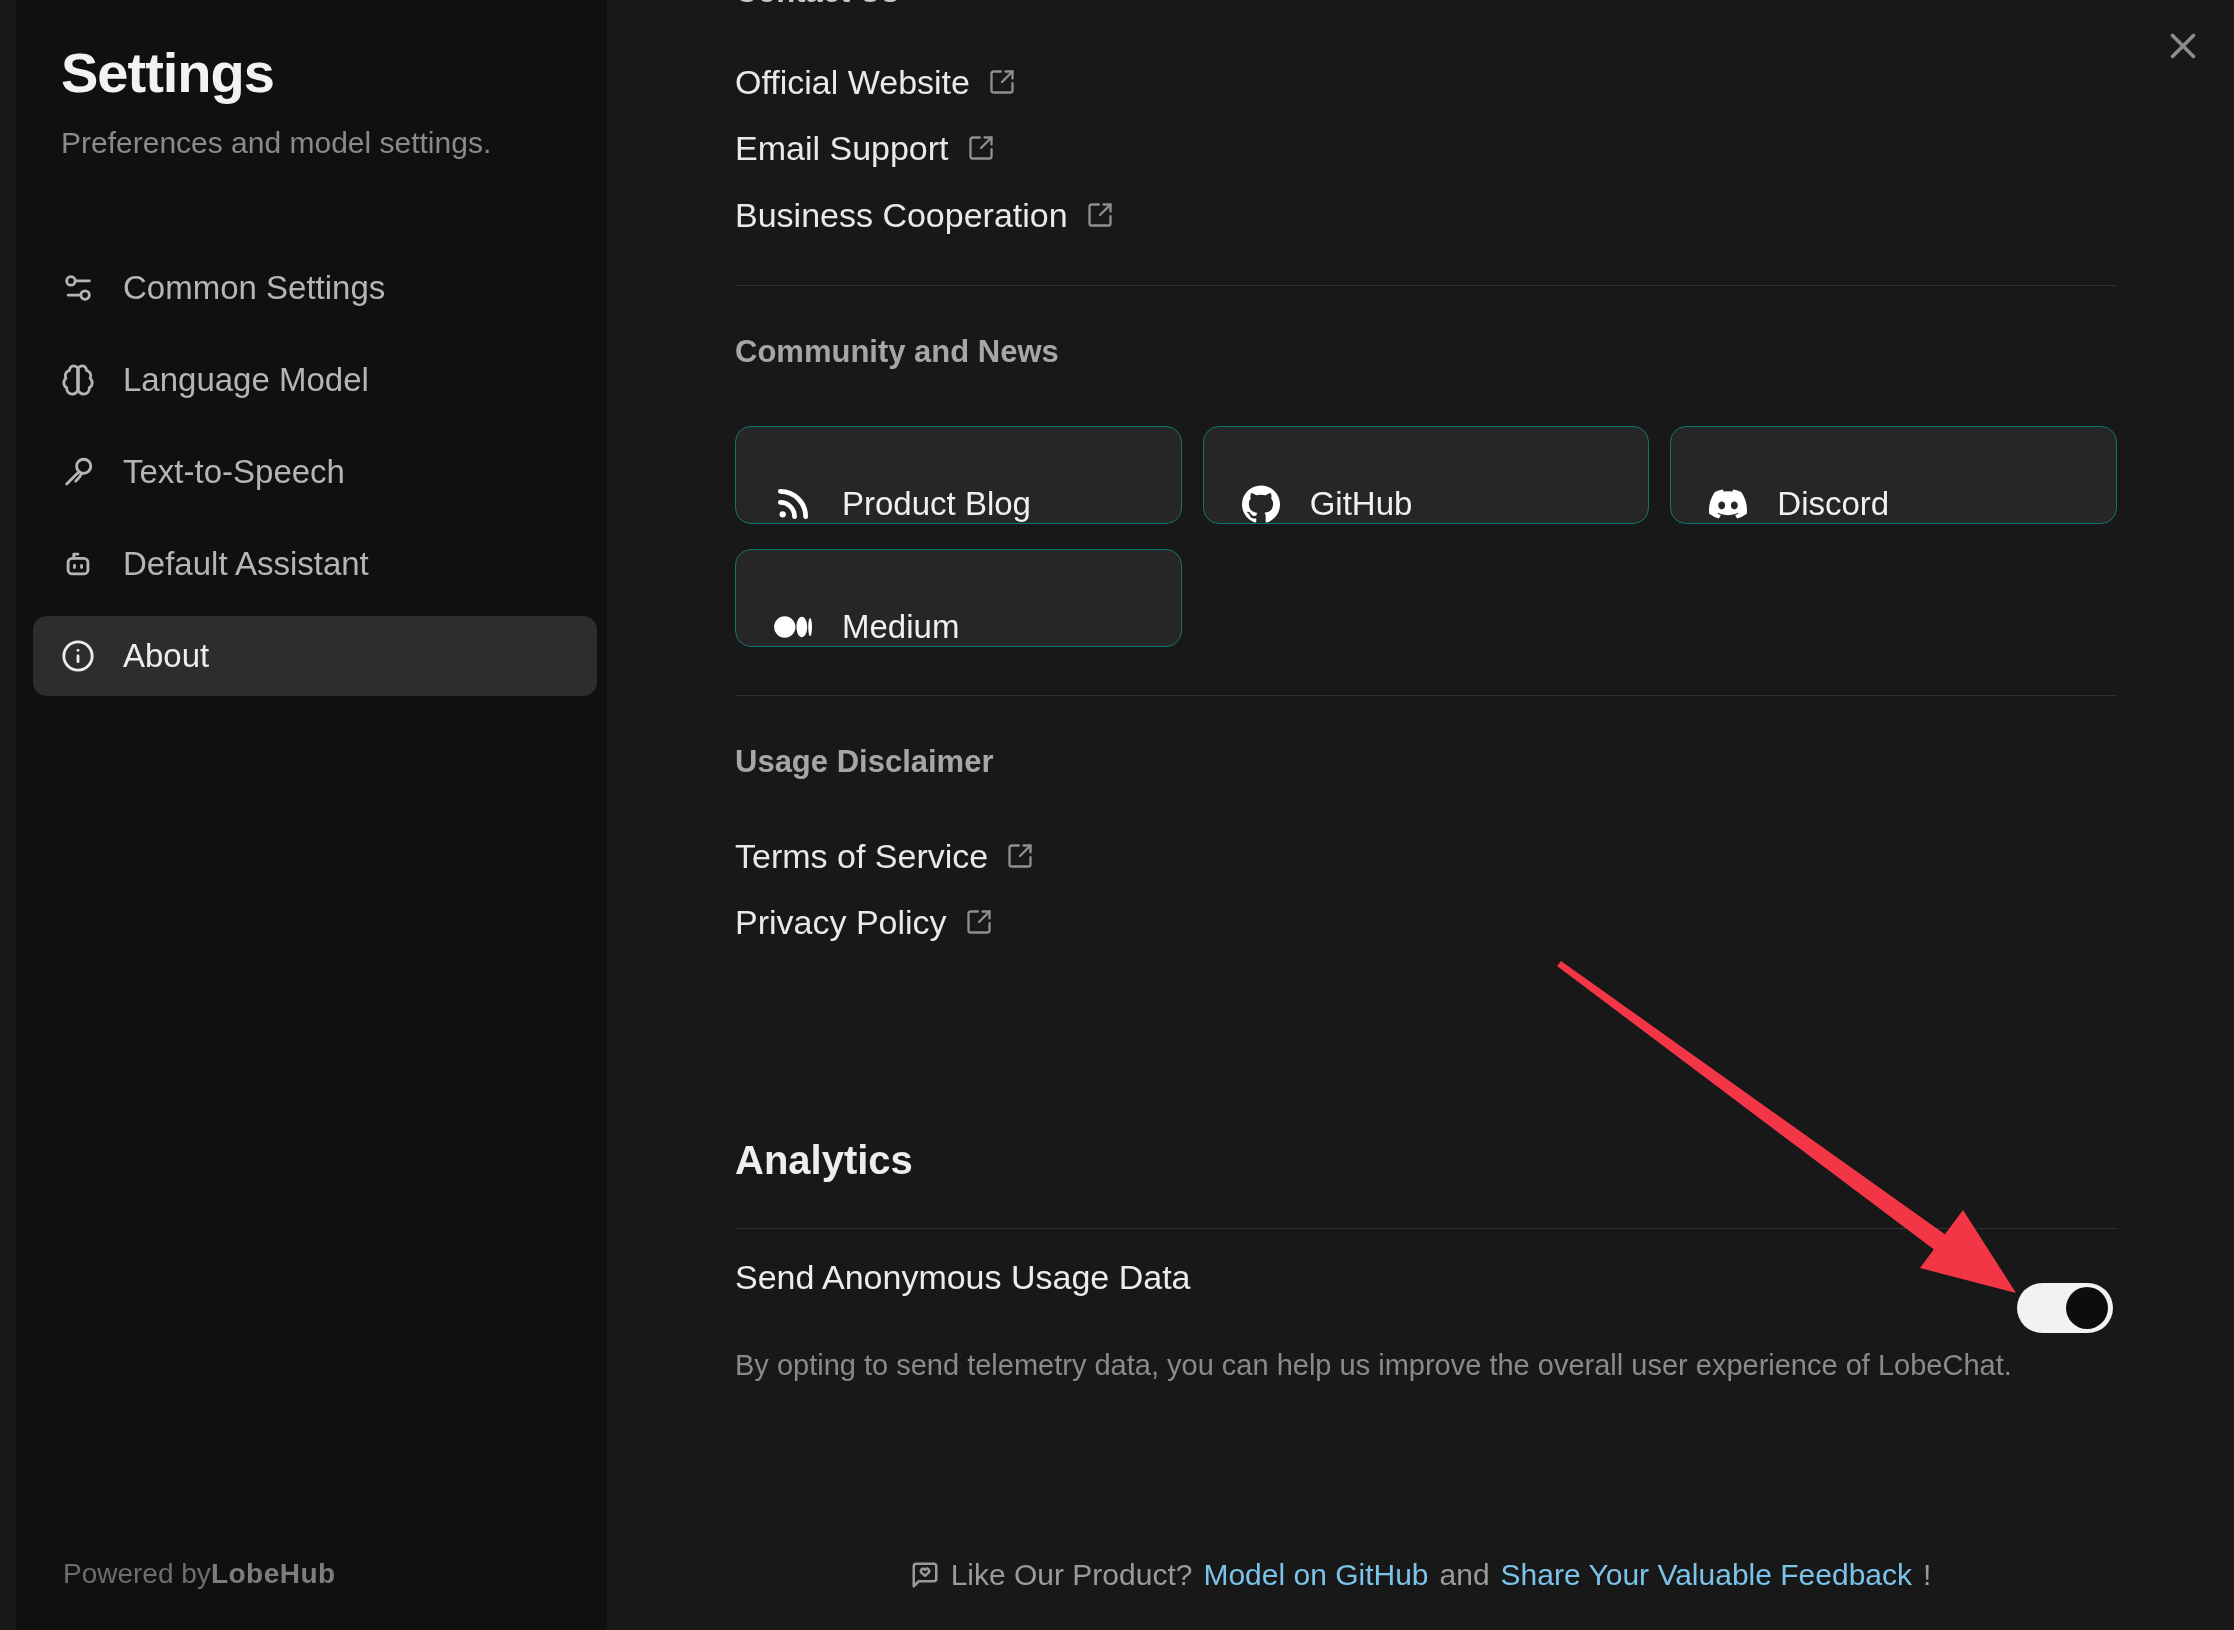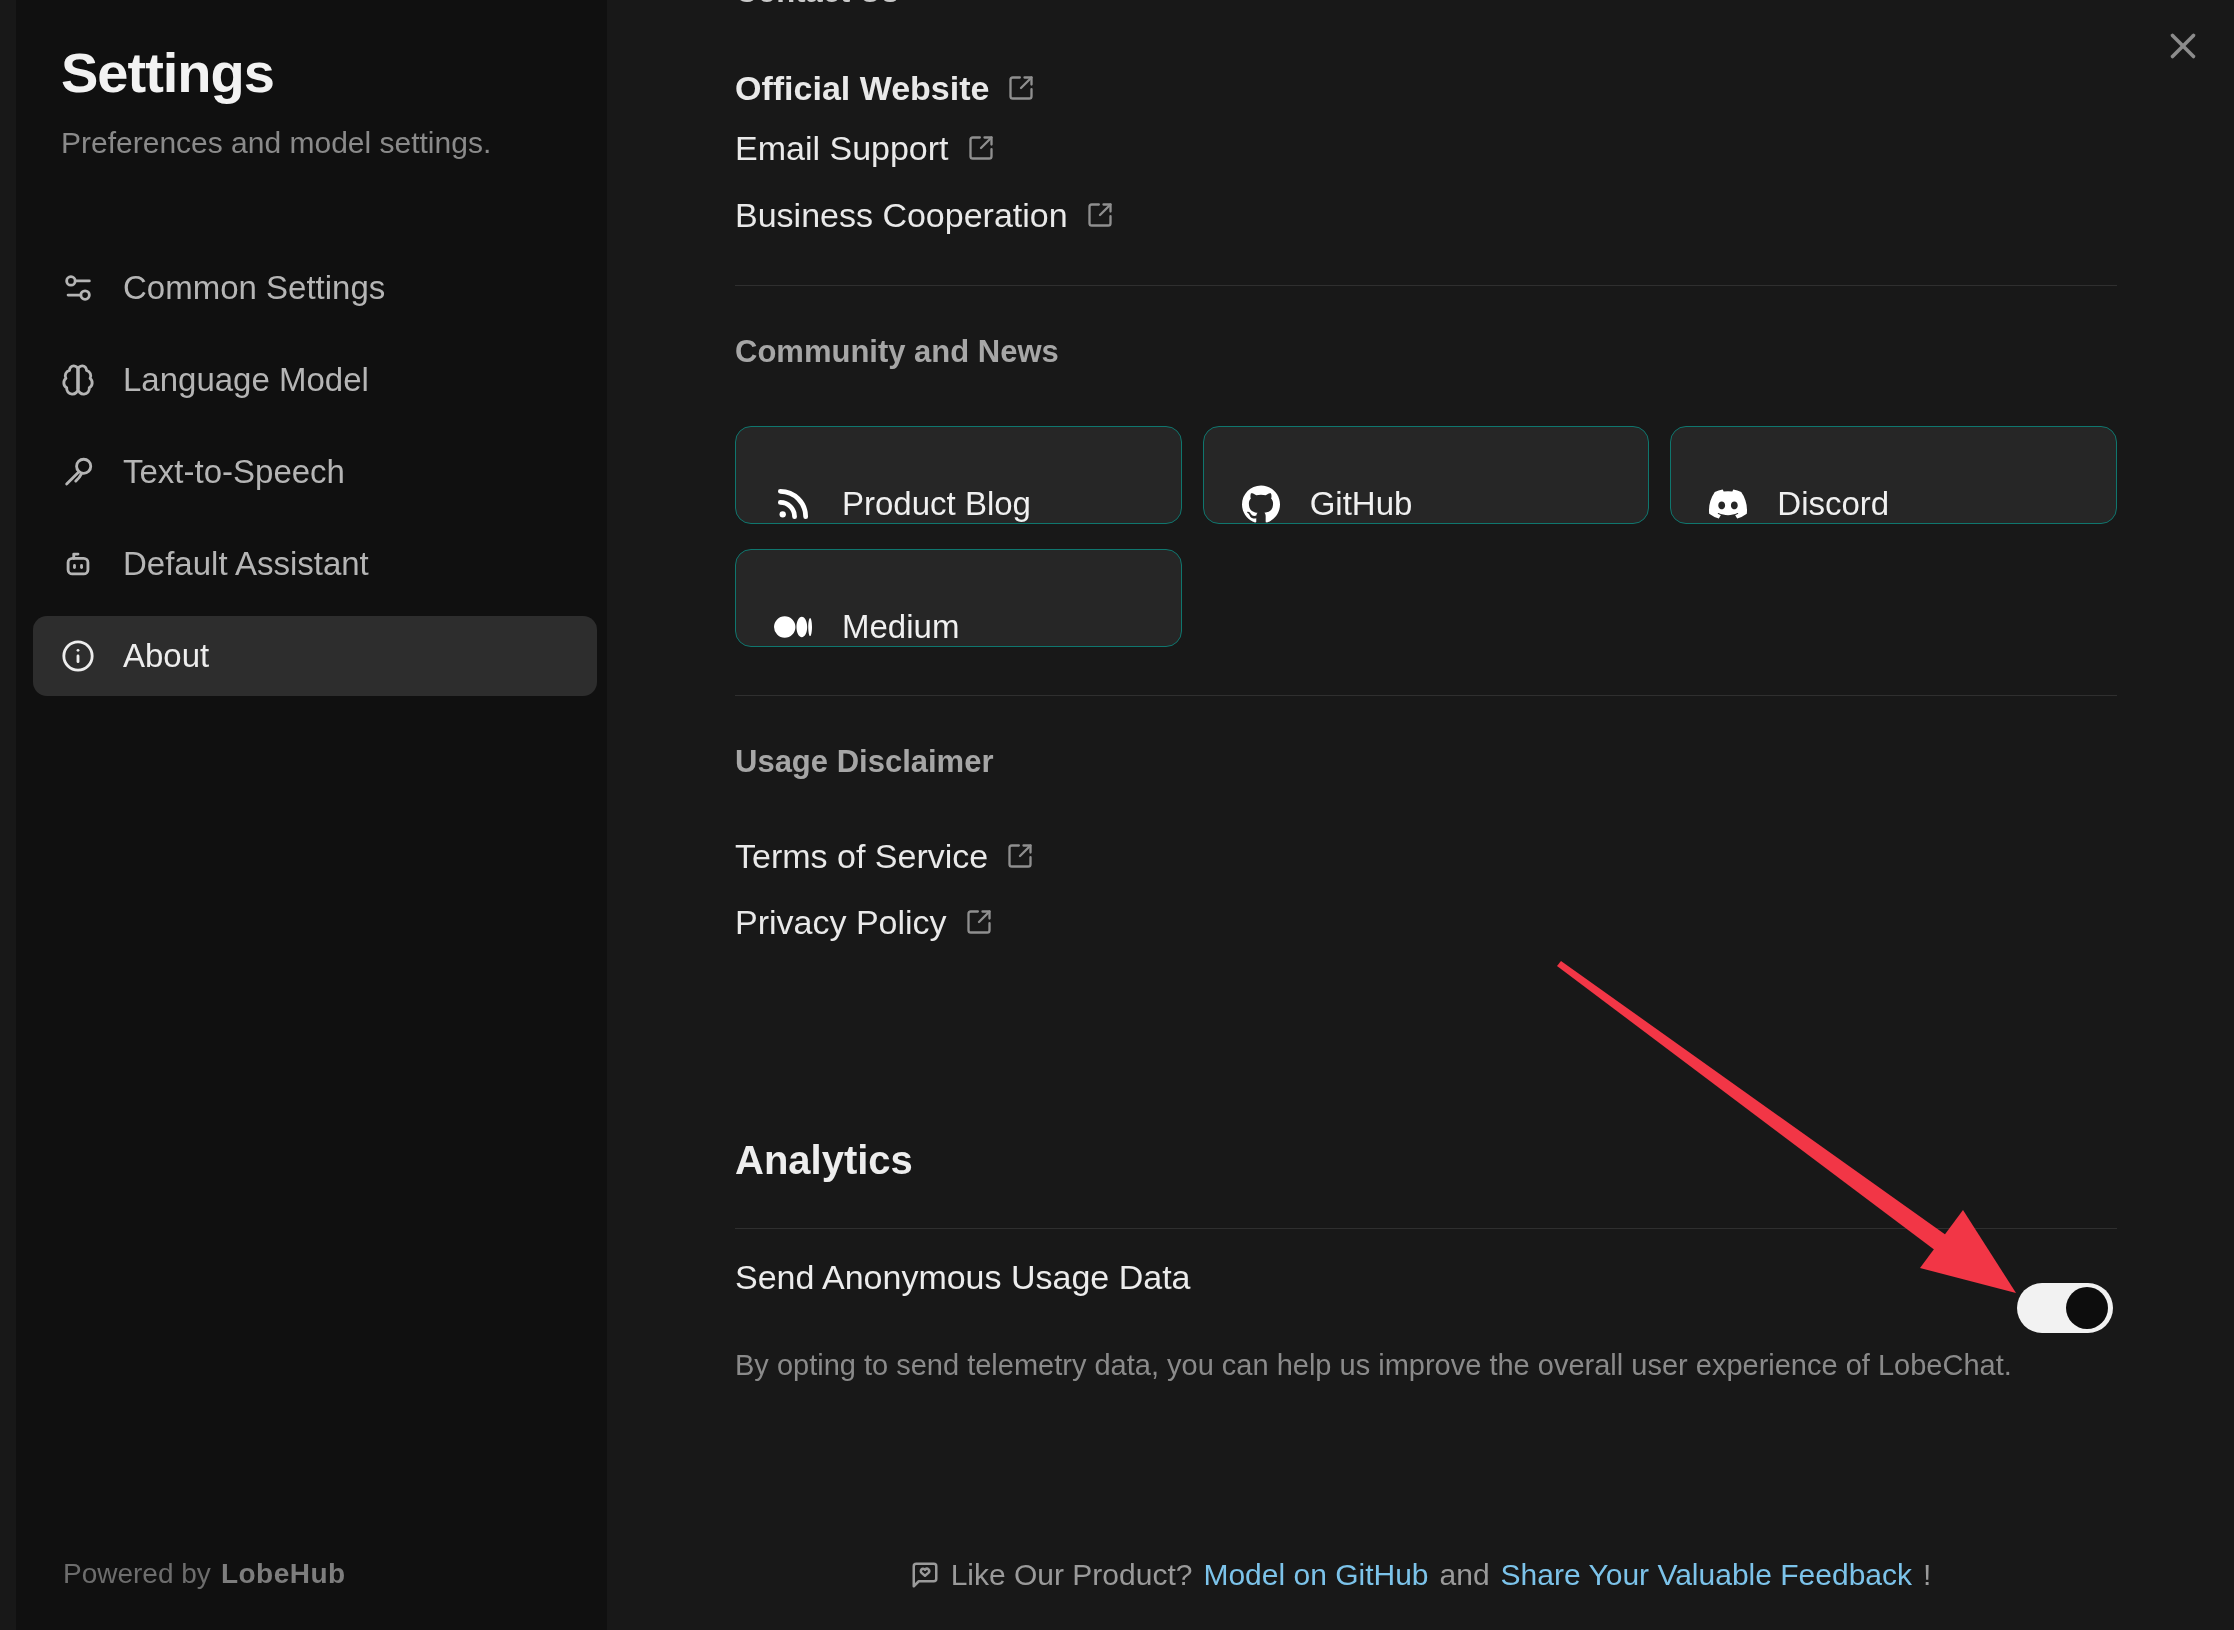--- a/index.html
+++ b/index.html
@@ -15,21 +15,21 @@
   .sb-subtitle { position:absolute; left:45px; top:126px; font-size:30px; color:#8a8a8a; }
   .nav { position:absolute; left:17px; top:248px; width:564px; display:flex;
     flex-direction:column; gap:12px; }
   .nav-item { height:80px; border-radius:14px; display:flex; align-items:center;
     padding:0 28px; gap:28px; color:#b5b5b5; cursor:pointer; }
   .nav-item.active { background:#2d2d2d; color:#ededed; }
   .nav-icon { width:34px; height:34px; flex:0 0 34px; display:flex; align-items:center; }
   .nav-icon svg { width:34px; height:34px; }
   .nav-label { font-size:33px; }
   .sb-footer { position:absolute; left:47px; top:1558px; font-size:28px; color:#6d6d6d; }
-  .sb-footer b { color:#7d7d7d; font-weight:700; margin-left:10px; letter-spacing:.5px; }
+  .sb-footer b { color:#7d7d7d; font-weight:700; margin-left:0; letter-spacing:.5px; }
 
   
   .main { position:absolute; left:607px; top:0; width:1627px; height:1630px;
     background:#181818; overflow:hidden; }
   .divider { position:absolute; left:128px; width:1382px; height:1px; background:#2f2f2f; }
 
   .section-title { position:absolute; left:128px; font-size:31px; font-weight:700; color:#a6a6a6; }
   .section-title.bright { font-size:40px; color:#ededed; }
 
   .link-row { position:absolute; left:128px; height:44px; display:flex; align-items:center;
@@ -131,21 +131,21 @@
 
     <div class="sb-footer">
       <span>Powered by</span><b>LobeHub</b>
     </div>
   </aside>
 
   <main class="main">
 
     <h2 class="section-title" style="top:-26px; color:#c9c9c9;">Contact Us</h2>
 
-    <div class="link-row" style="top:66px;font-weight:bold;">
+    <div class="link-row" style="top:60px;">
       <span>Official Website</span>
       <span class="ext-icon">
         <svg viewBox="0 0 24 24" fill="none" stroke="currentColor" stroke-width="2" stroke-linecap="round" stroke-linejoin="round">
             <path d="M21 13v6a2 2 0 0 1-2 2H5a2 2 0 0 1-2-2V5a2 2 0 0 1 2-2h6"></path>
             <path d="m21 3-9 9"></path>
             <path d="M15 3h6v6"></path>
           </svg>
       </span>
     </div>
     <div class="link-row" style="top:126px;">

